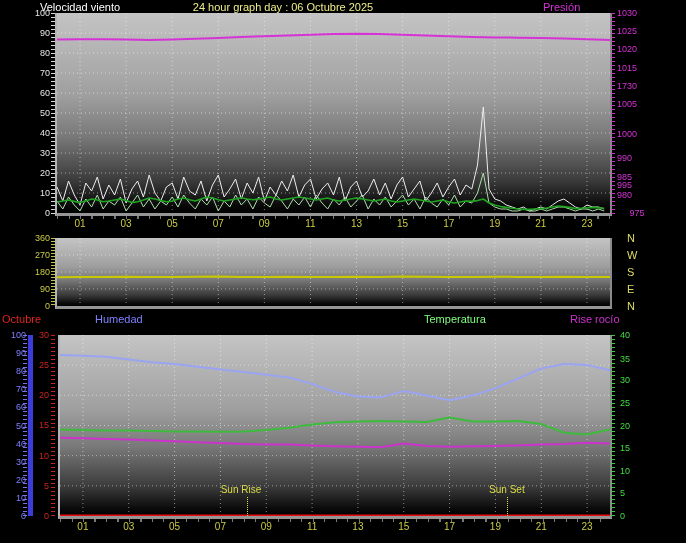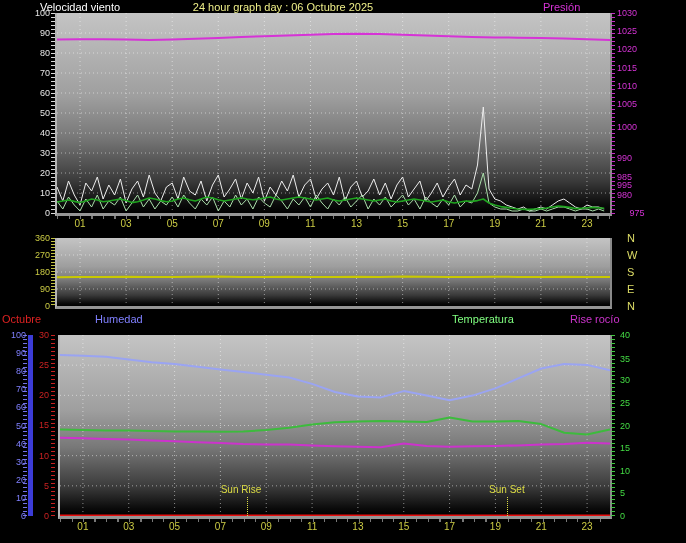--- a/index.html
+++ b/index.html
@@ -71,23 +71,23 @@
       <div class="axlbl r" style="top: 156px;">20</div>
       <div class="axlbl r" style="top: 176px;">10</div>
       <div class="axlbl r" style="top: 196px;">0</div>
     </div>
   <div class="ticks" style="left:51px;top:13px;height:201px;background:repeating-linear-gradient(to bottom,rgba(255,255,255,.85) 0 1px,transparent 1px 4px);"></div>
   <div class="axcol" id="ax-tr" style="left:617px;top:13px;width:40px;height:200px;color:#d633d6;">
       <div class="axlbl l" style="top: -4px;">1030</div>
       <div class="axlbl l" style="top: 14.1818px;">1025</div>
       <div class="axlbl l" style="top: 32.3636px;">1020</div>
       <div class="axlbl l" style="top: 50.5455px;">1015</div>
-      <div class="axlbl l" style="top: 68.7273px;">1010</div>
+      <div class="axlbl l" style="top: 68.7273px;">1730</div>
       <div class="axlbl l" style="top: 86.9091px;">1005</div>
-      <div class="axlbl l" style="top: 110px;">1000</div>
+      <div class="axlbl l" style="top: 117px;">1000</div>
       <div class="axlbl l" style="top: 123.273px; margin-top: 45px;">995</div>
       <div class="axlbl l" style="top: 141.455px;">990</div>
       <div class="axlbl l" style="top: 159.636px;">985</div>
       <div class="axlbl l" style="top: 177.818px;">980</div>
       <div class="axlbl l" style="top: 196px; text-align: center;">975</div>
     </div>
   <div class="ticks" style="left:611px;top:13px;height:201px;background:repeating-linear-gradient(to bottom,rgba(214,51,214,.9) 0 1px,transparent 1px 4px);"></div>
   <div class="subticks" style="left:57px;top:216px;width:553px;"></div>
   <div class="hrow" id="hrow1" style="left:57px;top:218px;width:553px;color:#cccc44;">
       <div class="hlbl" style="left: 12.0417px;">01</div>
@@ -135,21 +135,21 @@
   <div class="axcol" id="ax-compass" style="left:627px;top:238px;width:20px;height:68px;color:#dddd66;">
       <div class="compass" style="position: absolute; top: -5px;">N</div>
       <div class="compass" style="position: absolute; top: 12px;">W</div>
       <div class="compass" style="position: absolute; top: 29px;">S</div>
       <div class="compass" style="position: absolute; top: 46px;">E</div>
       <div class="compass" style="position: absolute; top: 63px;">N</div>
     </div>
 
   <div class="lbl" style="left:2px;top:313px;color:#dd2222;">Octubre</div>
   <div class="lbl" style="left:95px;top:313px;color:#8080ff;">Humedad</div>
-  <div class="lbl" style="left:452px;top:313px;color:#80ff80;">Temperatura</div>
+  <div class="lbl" style="left:424px;top:313px;color:#80ff80;">Temperatura</div>
   <div class="lbl" style="left:570px;top:313px;color:#cc33cc;">Rise rocío</div>
 
   <div class="plot" style="left:58px;top:335px;width:550px;height:181px;">
     <svg id="svg3" width="550" height="181">
         <line x1="0" y1="150.83333333333334" x2="550" y2="150.83333333333334" stroke="rgba(255,255,255,0.5)" stroke-width="1" stroke-dasharray="1 3"></line>
         <line x1="0" y1="120.66666666666667" x2="550" y2="120.66666666666667" stroke="rgba(255,255,255,0.5)" stroke-width="1" stroke-dasharray="1 3"></line>
         <line x1="0" y1="90.5" x2="550" y2="90.5" stroke="rgba(255,255,255,0.5)" stroke-width="1" stroke-dasharray="1 3"></line>
         <line x1="0" y1="60.33333333333334" x2="550" y2="60.33333333333334" stroke="rgba(255,255,255,0.5)" stroke-width="1" stroke-dasharray="1 3"></line>
         <line x1="0" y1="30.166666666666657" x2="550" y2="30.166666666666657" stroke="rgba(255,255,255,0.5)" stroke-width="1" stroke-dasharray="1 3"></line>
         <line x1="22.916666666666664" y1="0" x2="22.916666666666664" y2="181" stroke="rgba(255,255,255,0.5)" stroke-width="1" stroke-dasharray="1 3"></line>

